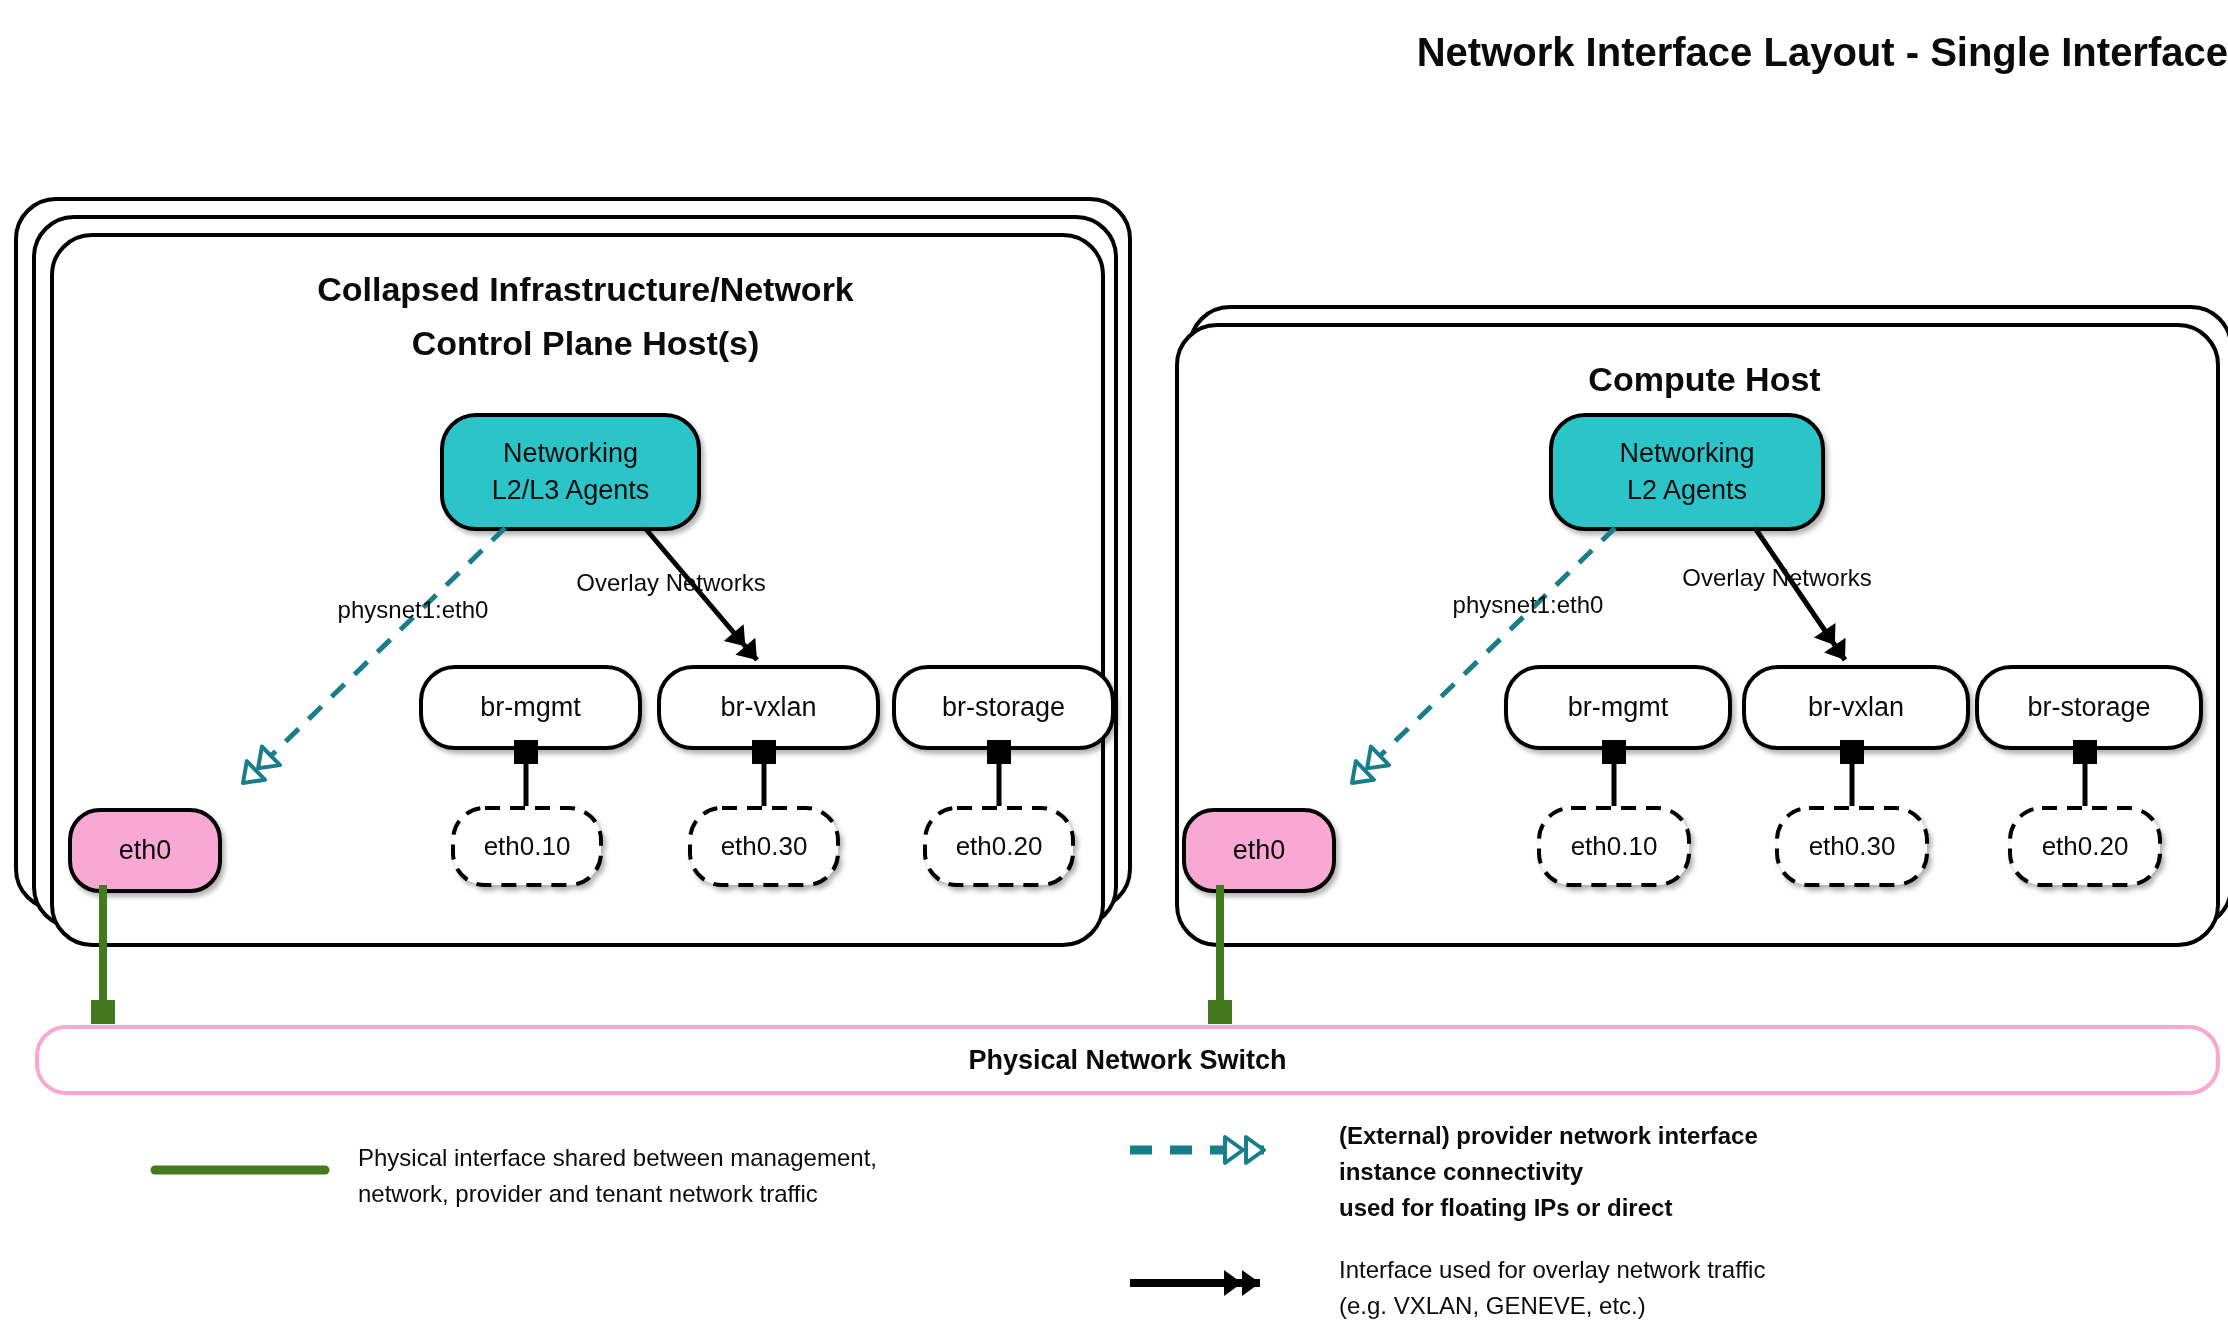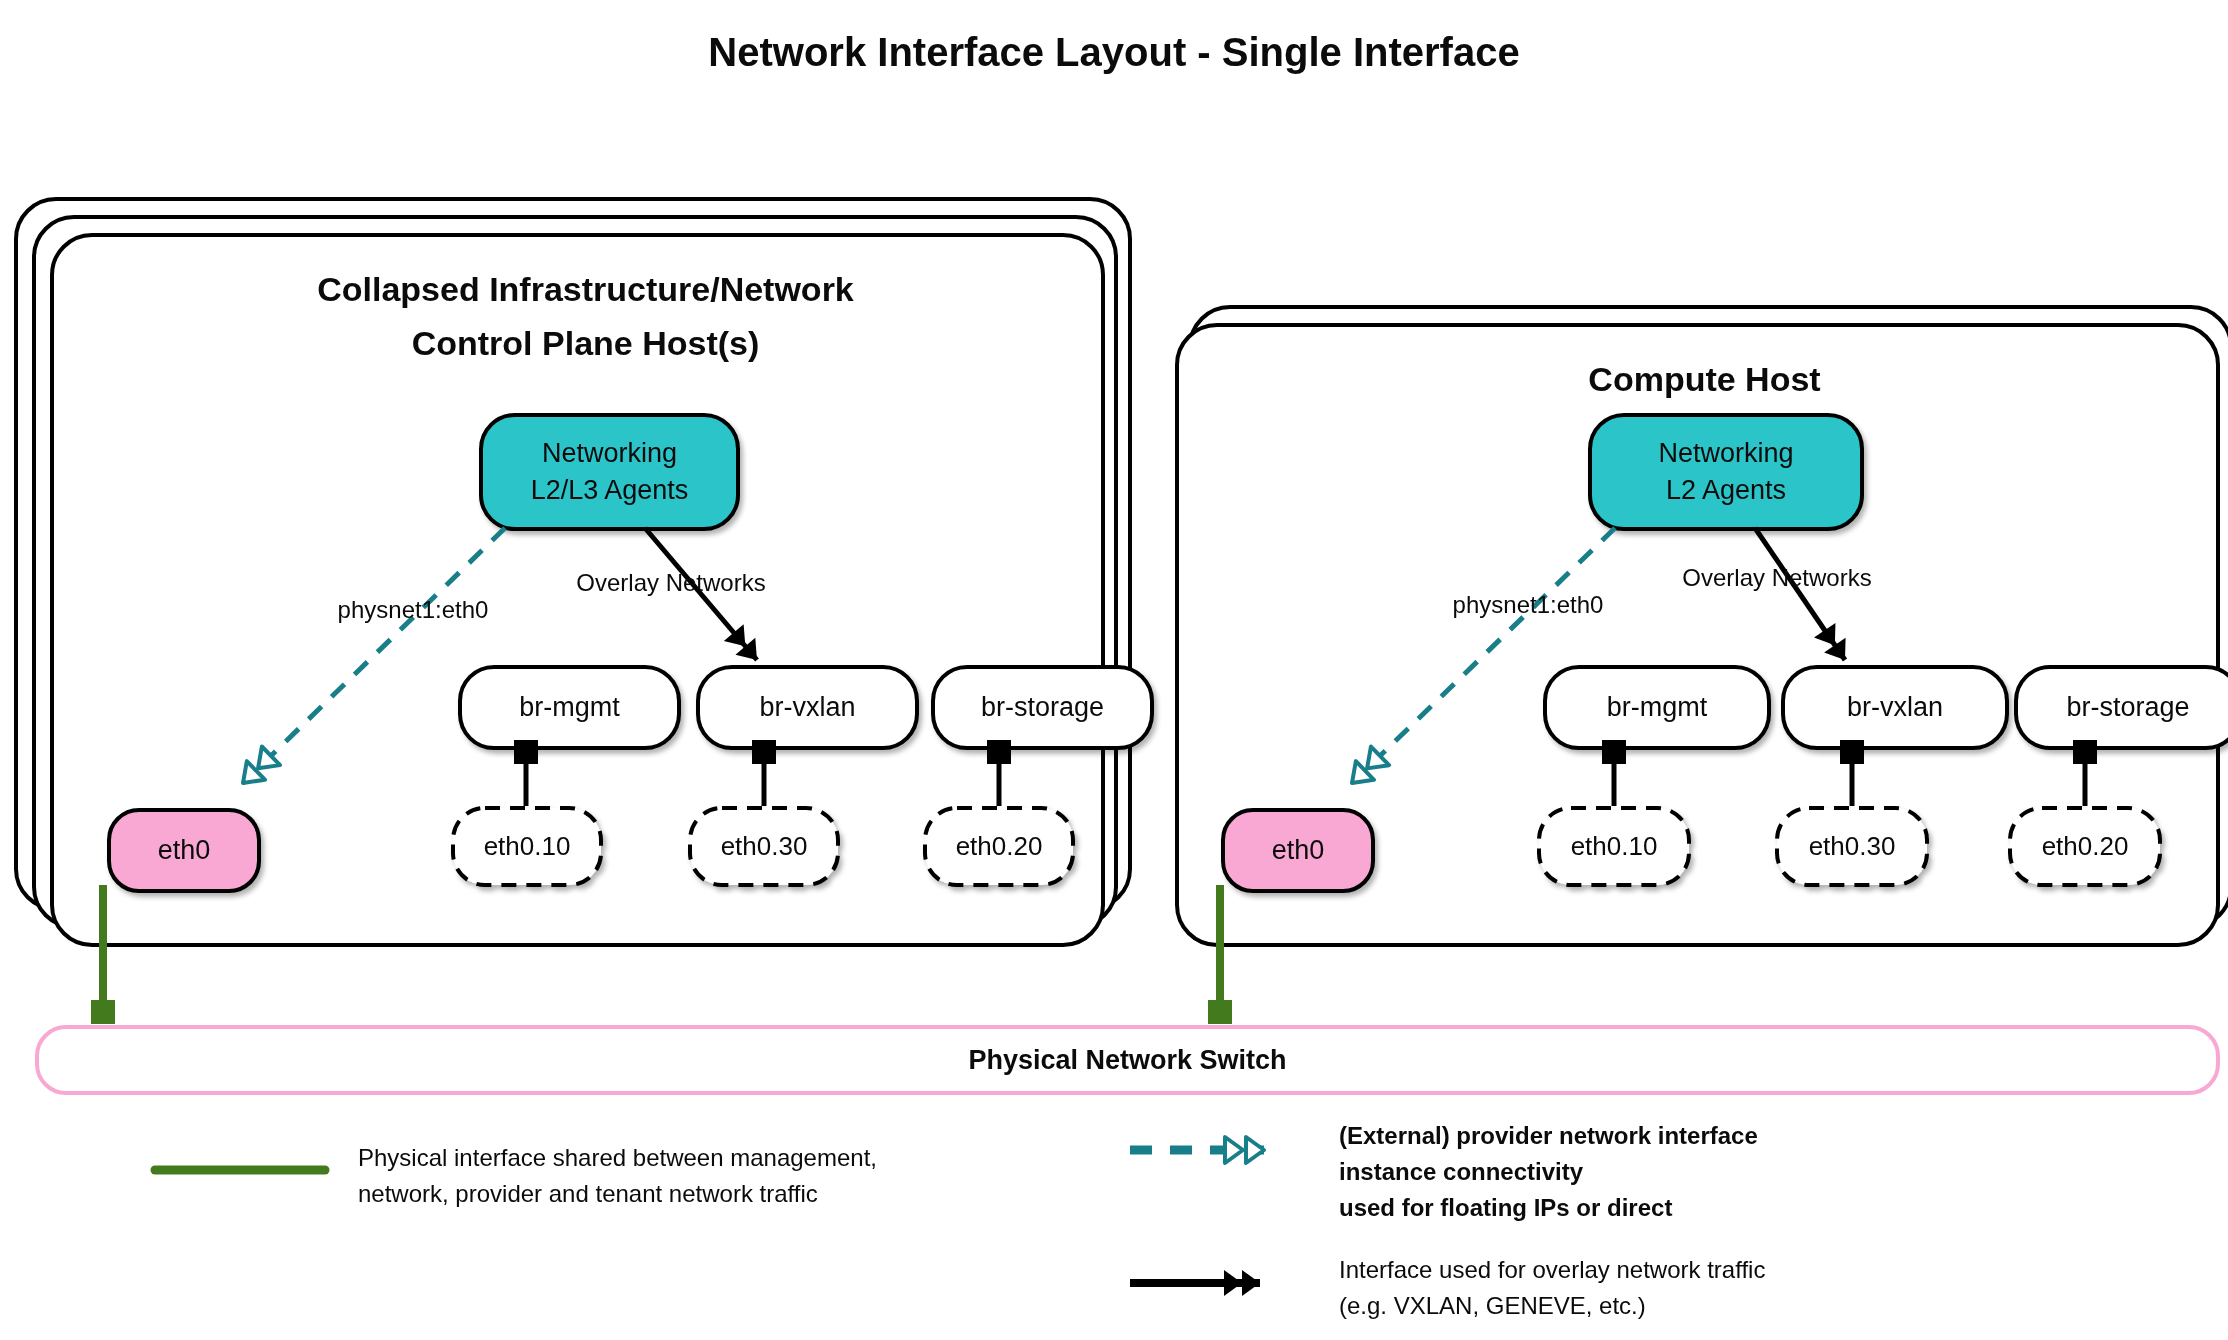--- a/index.html
+++ b/index.html
@@ -1,24 +1,24 @@
 <!DOCTYPE html>
 <html><head>
 <meta charset="utf-8">
 <style>
   html,body{margin:0;padding:0;background:#ffffff;}
   .canvas{position:relative;width:2228px;height:1340px;background:#fff;overflow:hidden;
           font-family:"Liberation Sans", sans-serif;color:#0b0b0b;}
   .abs{position:absolute;}
-  .main-title{left:0;top:30px;width:2228px;text-align:center;font-size:40px;font-weight:bold;z-index:3;}
+  .main-title{left:0;top:30px;width:2228px;text-align:right;font-size:40px;font-weight:bold;z-index:3;}
   .card{border:4px solid #000;border-radius:42px;background:#fff;z-index:1;}
   .panel-title{text-align:center;font-size:34px;font-weight:bold;line-height:54px;z-index:3;}
   .node{display:flex;flex-direction:column;align-items:center;justify-content:center;
         border:4px solid #000;border-radius:36px;background:#fff;z-index:1;
-        box-shadow:3px 4px 5px rgba(0,0,0,0.30);font-size:27px;line-height:37px;text-align:center;margin-left:39px;}
+        box-shadow:3px 4px 5px rgba(0,0,0,0.30);font-size:27px;line-height:37px;text-align:center;}
   .agent{background:#2bc4c8;}
   .iface{background:#f9a8d4;border-radius:32px;}
   .vlan-text{display:flex;align-items:center;justify-content:center;font-size:26px;z-index:3;}
   .edge-label{text-align:center;font-size:24px;z-index:3;}
   .switch-bar{border:4px solid #f9a8d4;border-radius:31px;background:#fff;display:flex;align-items:center;
               justify-content:center;font-size:27px;font-weight:bold;z-index:1;}
   .legend-text{font-size:24px;line-height:36px;z-index:3;}
   svg.layer{position:absolute;left:0;top:0;pointer-events:none;}
   .under{z-index:0;}
   .over{z-index:2;}

